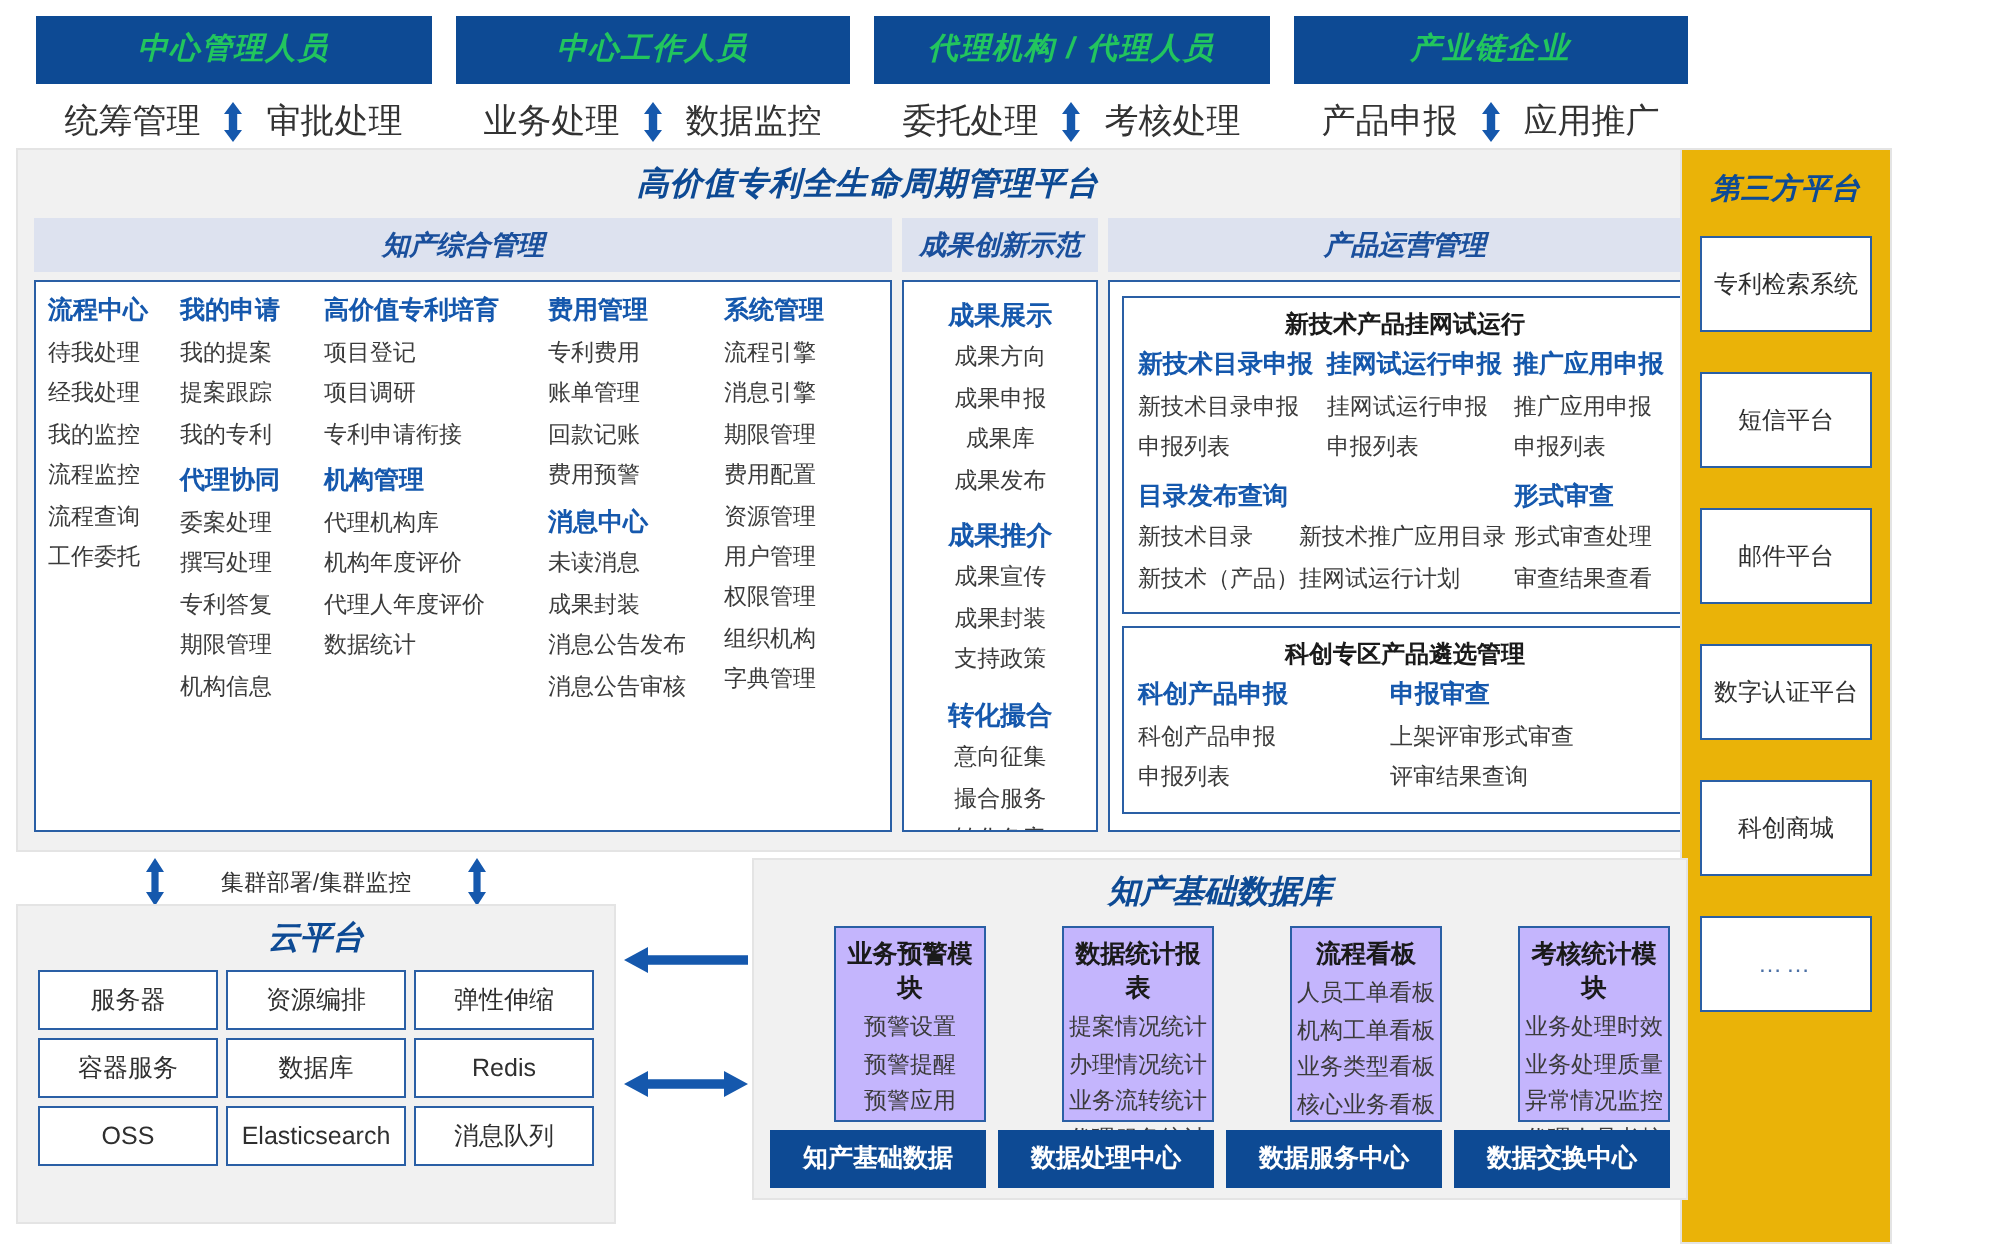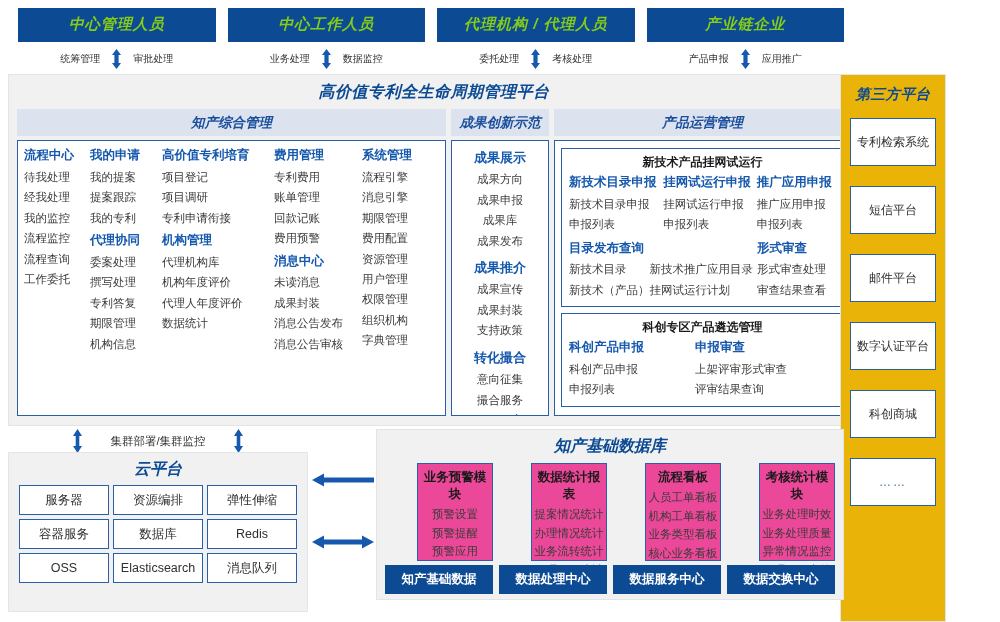--- a/index.html
+++ b/index.html
@@ -11,27 +11,27 @@
     overflow: hidden;
     position: relative;
   }
   .page { position: relative; width: 1000px; height: 622px; }
 
   
   .actors { position: absolute; left: 0; top: 8px; width: 862px; height: 60px;
             display: flex; gap: 12px; padding: 0 18px; }
   .actor-col { flex: 1; display: flex; flex-direction: column; align-items: stretch; }
   .actor-box {
-    background: #0d4a94; color: #84cc16; text-align: center;
+    background: #0d4a94; color: #22c55e; text-align: center;
     font-size: 15px; font-weight: bold; font-style: italic;
     padding: 7px 0 8px; letter-spacing: 1px;
   }
   .actor-sub {
     display: flex; align-items: center; justify-content: center;
-    gap: 10px; margin-top: 7px; font-size: 10px; color: #333;
+    gap: 10px; margin-top: 7px; font-size: 17px; color: #333;
     white-space: nowrap;
   }
   .vbi-arrow { display:inline-block; width: 13px; height: 20px; flex: none; }
 
   
   .platform {
     position: absolute; left: 8px; top: 74px; width: 852px; height: 352px;
     background: #f1f1f1; border: 1px solid #e4e4e4;
   }
   .platform-title {
@@ -146,21 +146,21 @@
     position: absolute; left: 376px; top: 429px; width: 468px; height: 171px;
     background: #f1f1f1; border: 1px solid #e4e4e4; padding: 3px 8px 8px;
   }
   .db-title {
     text-align: center; font-size: 16px; font-weight: bold; font-style: italic;
     color: #0d4a94; padding: 3px 0 6px;
   }
   .db-cols { display: flex; gap: 6px; }
   .db-col { flex: 1; display: flex; flex-direction: column; }
   .db-card {
-    border: 1.5px solid #2a5fa5; background: #ec4899; padding: 5px 2px 8px;
+    border: 1.5px solid #2a5fa5; background: #c4b5fd; padding: 5px 2px 8px;
     height: 98px;
     margin-left: 32px;
   }
   .db-card-h {
     text-align: center; font-size: 12.5px; font-weight: bold; color: #1a1a1a;
     margin-bottom: 2px;
   }
   .db-card-i {
     text-align: center; font-size: 11.5px; color: #3b3b3b; line-height: 1.62;
     white-space: nowrap;

